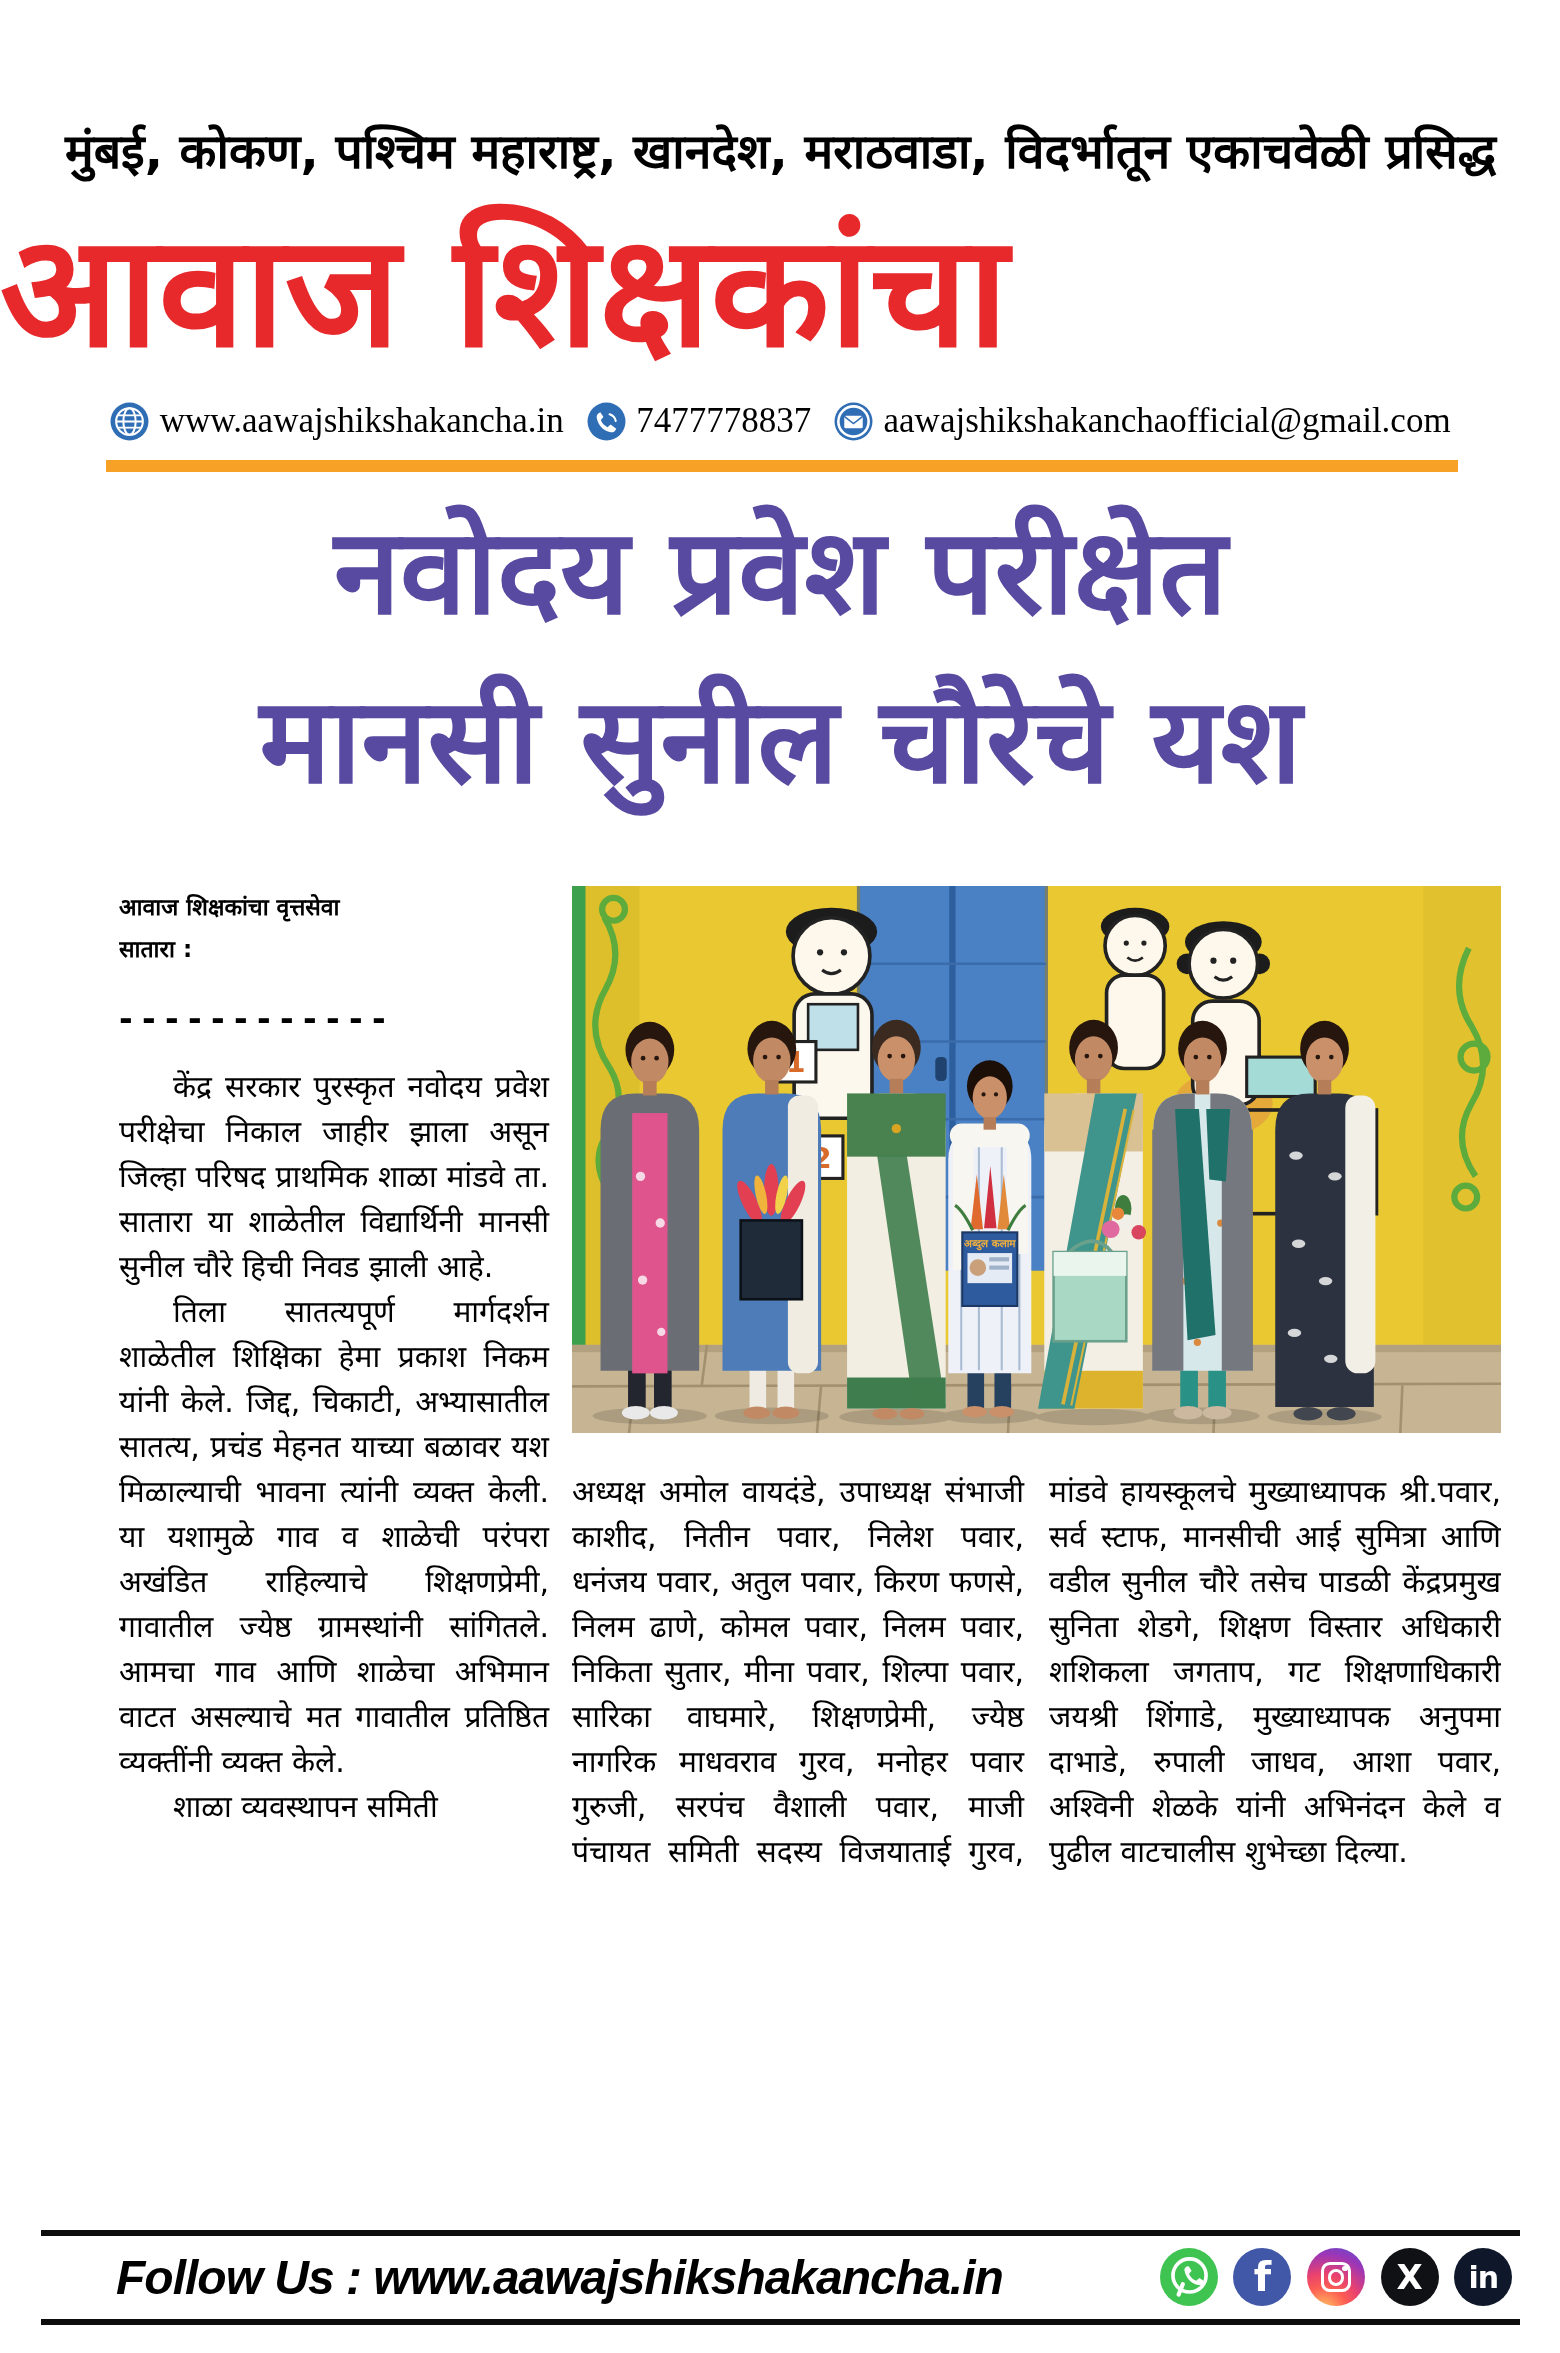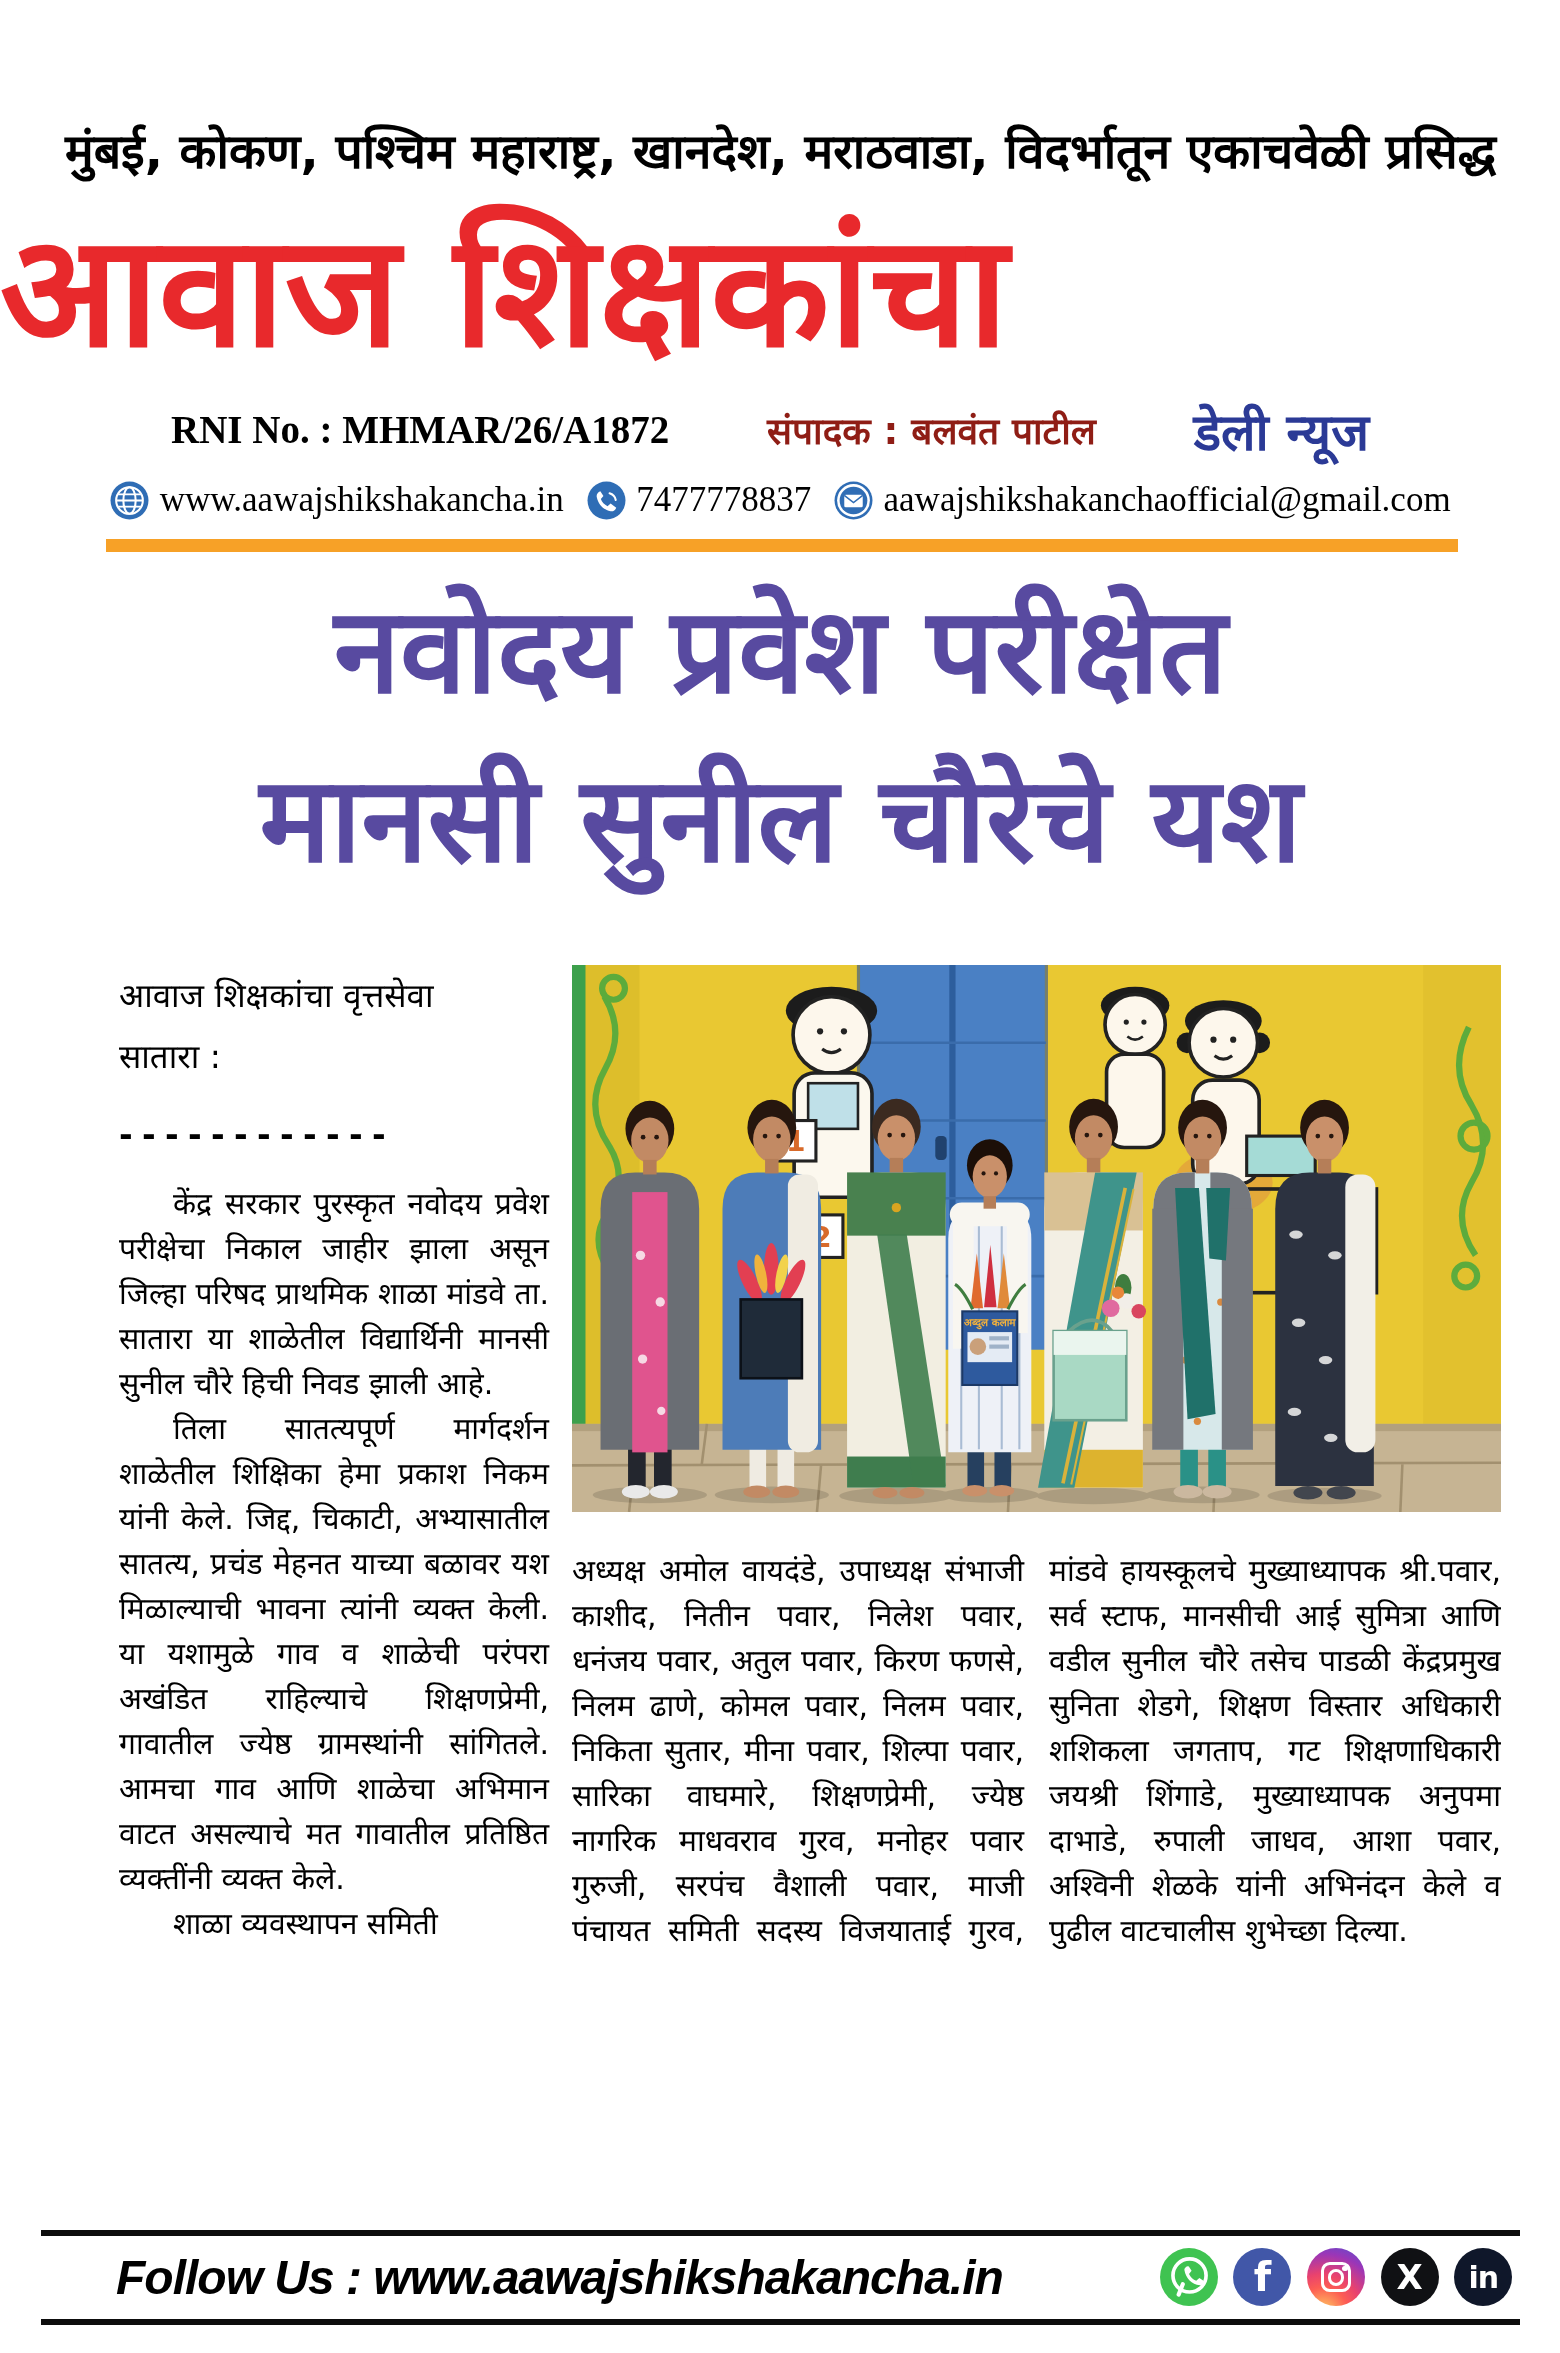--- a/index.html
+++ b/index.html
@@ -43,21 +43,21 @@
     font-size:119px; line-height:1.42; margin-top:15.6px; white-space:nowrap;
   }
 
   
   .article {
     display:flex; gap:23px; margin:60px 60px 0 119px;
     font-size:30px; line-height:1.5; text-align:justify;
     height:1162px; overflow:hidden;
   }
   .col-left { width:430px; flex:none; }
-  .dateline { font-weight:normal; font-size:33px; line-height:1.85; text-align:left; }
+  .dateline { font-weight:bold; font-size:23px; line-height:1.85; text-align:left; }
   .dashes {
     font-weight:bold; font-size:33px; letter-spacing:9.3px;
     margin:23px 0 21px; white-space:nowrap; overflow:hidden; text-align:left;
   }
   .col-left p { text-indent:54px; }
   .col-right { flex:1; min-width:0; }
   .photo { width:100%; height:547px; background:#e9c832; }
   .photo svg { width:100%; height:100%; display:block; }
   .twocol { margin-top:36px; column-count:2; column-gap:25px; }
 
@@ -87,25 +87,20 @@
   .ig-box::before { content:""; position:absolute; inset:3.6px; border:3.6px solid #fff; border-radius:50%; }
   .ig-box::after  { content:""; position:absolute; top:0.5px; right:0.5px; width:5.2px; height:5.2px; background:#fff; border-radius:50%; }
 </style>
 </head>
 <body>
 
 <header>
   <div class="tagline">मुंबई, कोकण, पश्चिम महाराष्ट्र, खानदेश, मराठवाडा, विदर्भातून एकाचवेळी प्रसिद्ध</div>
   <h1 class="masthead-title">आवाज शिक्षकांचा</h1>
 
-  <div class="info-row">
-    <span class="rni">RNI No. : MHMAR/26/A1872</span>
-    <span class="editor">संपादक : बलवंत पाटील</span>
-    <span class="edition">डेली न्यूज</span>
-  </div>
 
   <div class="contact-row">
     <span class="contact-item">
       <svg class="cicon" viewBox="0 0 76 76">
         <circle cx="38" cy="38" r="37" fill="#2f6db5"></circle>
         <circle cx="38" cy="38" r="26" fill="none" stroke="#fff" stroke-width="4"></circle>
         <ellipse cx="38" cy="38" rx="12" ry="26" fill="none" stroke="#fff" stroke-width="4"></ellipse>
         <line x1="12" y1="38" x2="64" y2="38" stroke="#fff" stroke-width="4"></line>
         <line x1="16" y1="26" x2="60" y2="26" stroke="#fff" stroke-width="3.5"></line>
         <line x1="16" y1="50" x2="60" y2="50" stroke="#fff" stroke-width="3.5"></line>

